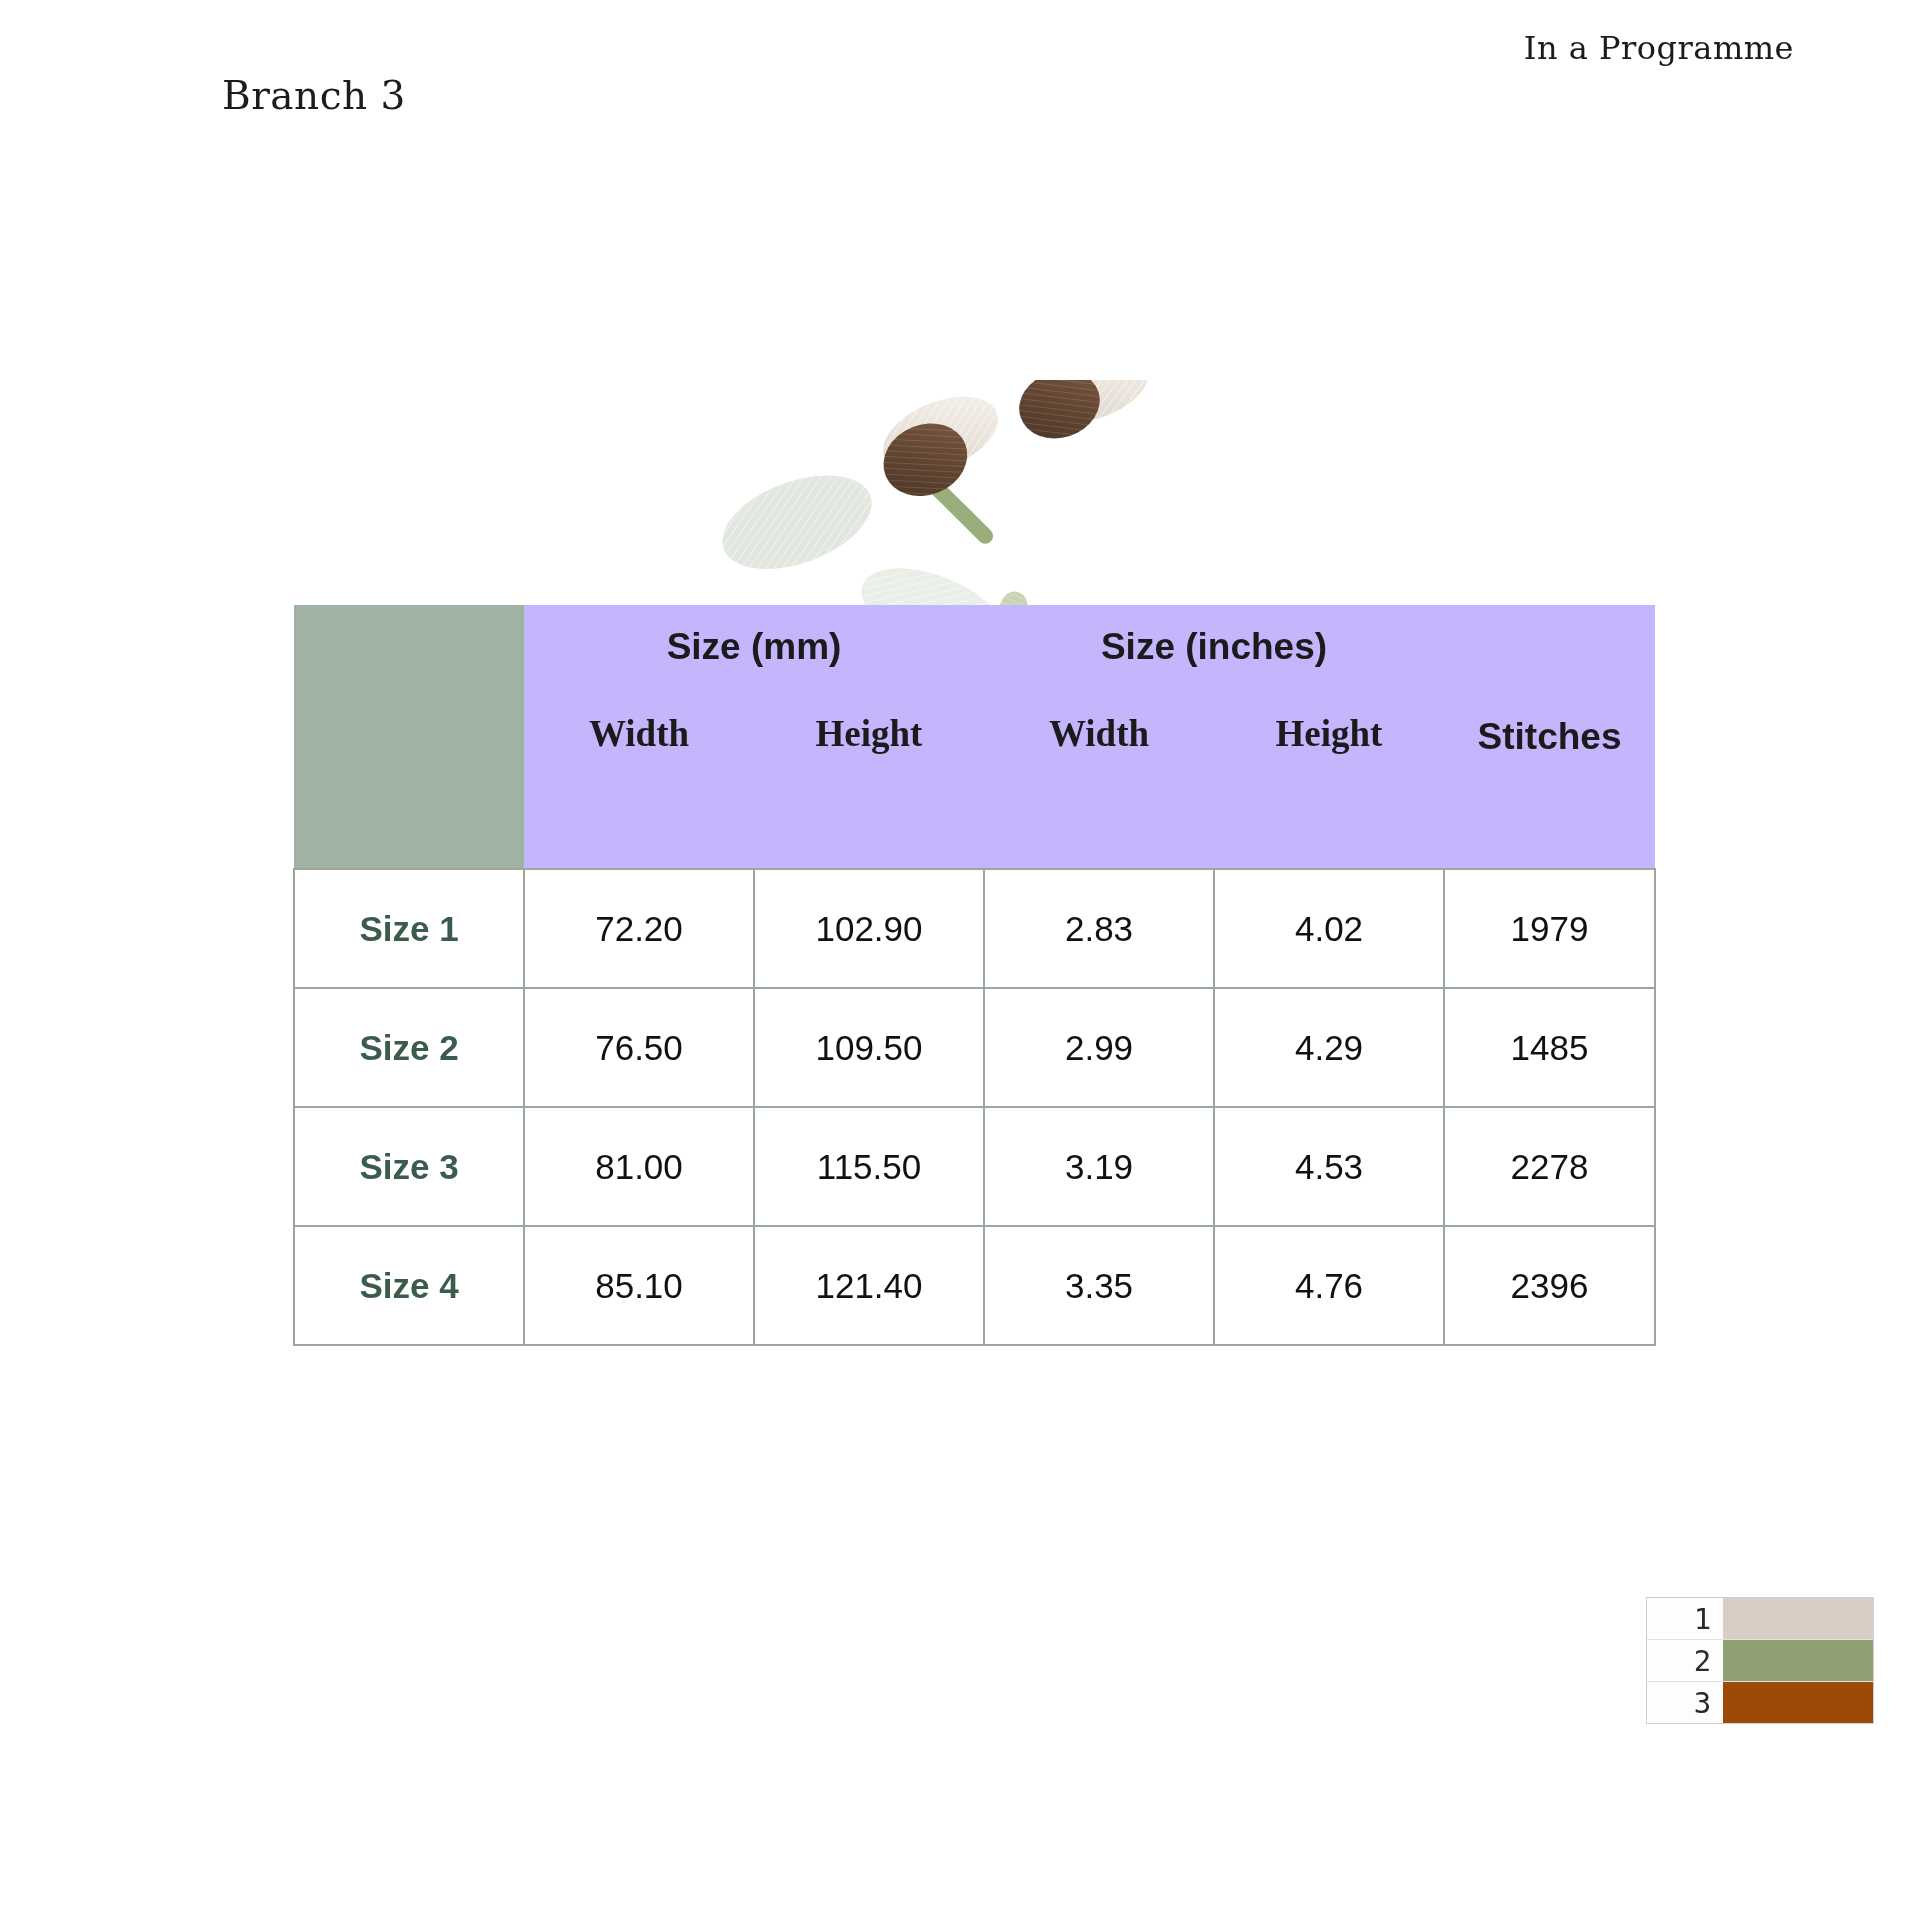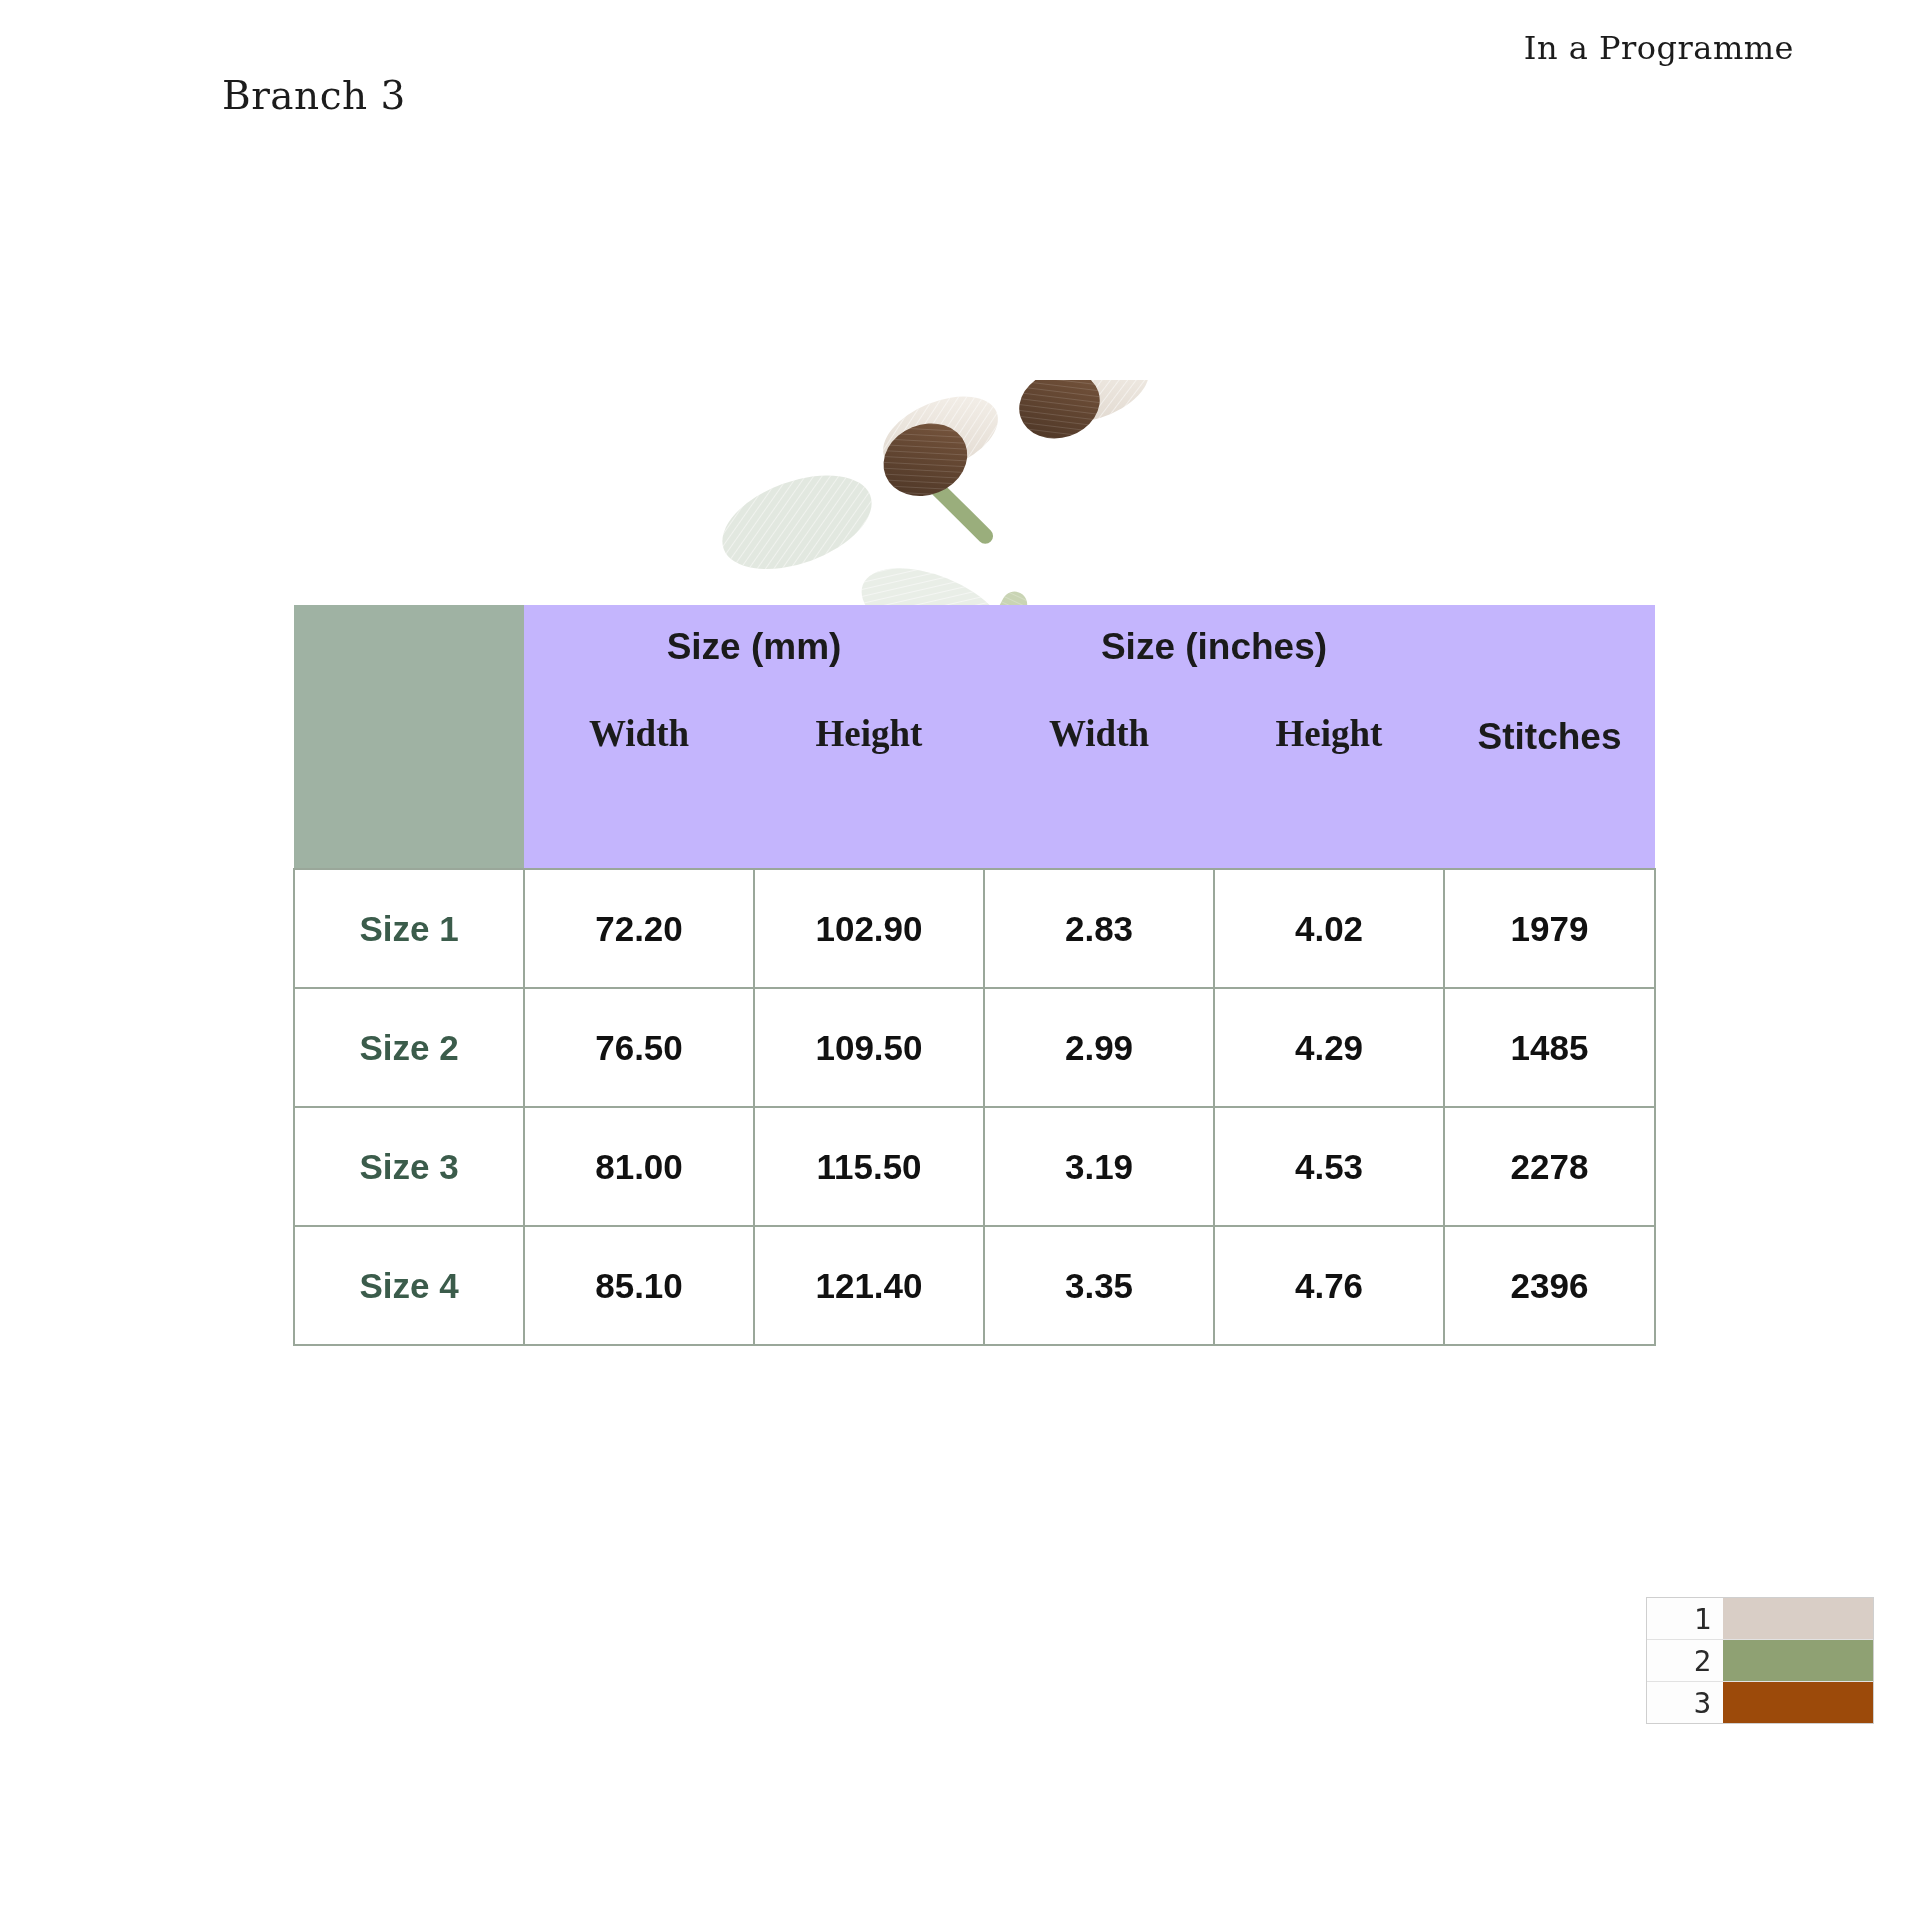--- a/index.html
+++ b/index.html
@@ -87,21 +87,21 @@
   .band-top th { height: 84px; }
   .band-bot th { height: 156px; vertical-align: top; padding-top: 23.4px; font-family: Liberation Serif, serif; }
   .band-sub {
     font-size: 35px;
   }
   th.corner { background: #9fb2a3; }
   .size-table tbody td {
     height: 115px;
     background: #ffffff;
     font-size: 35px;
-    font-weight: bold;
+    font-weight: normal;
     color: #111111;
   }
   .size-table tbody td.rowhead {
     color: #3b5c4b;
     font-weight: bold;
     font-size: 35px;
   }
   .col-0 { width: 230px; }
   .col-1 { width: 230px; }
   .col-2 { width: 230px; }

